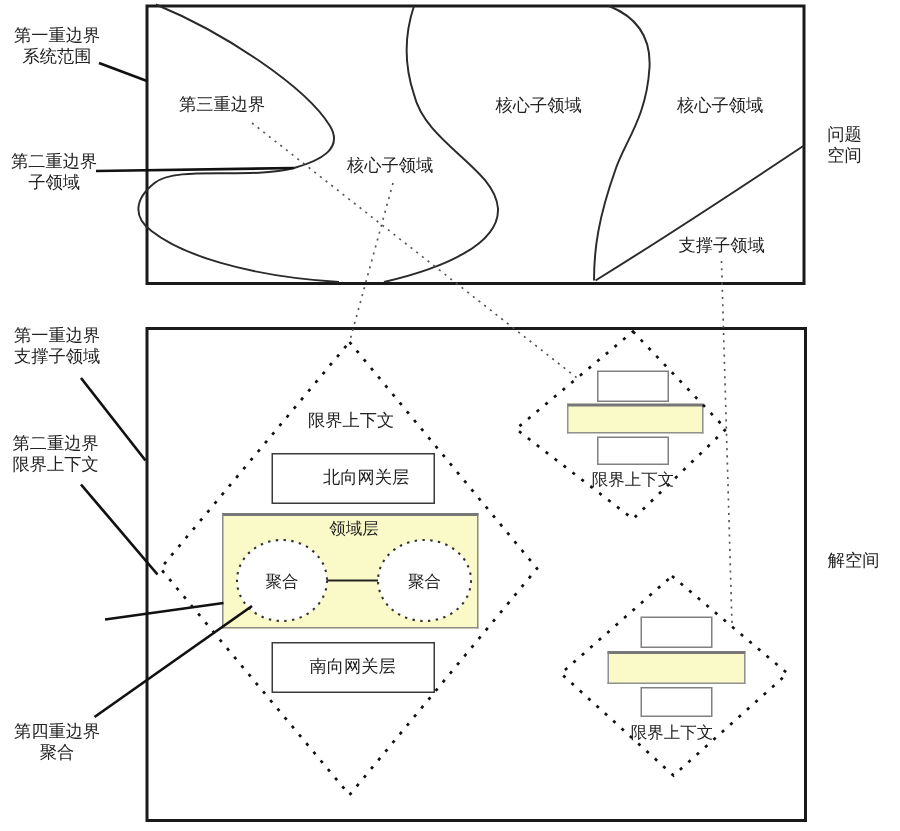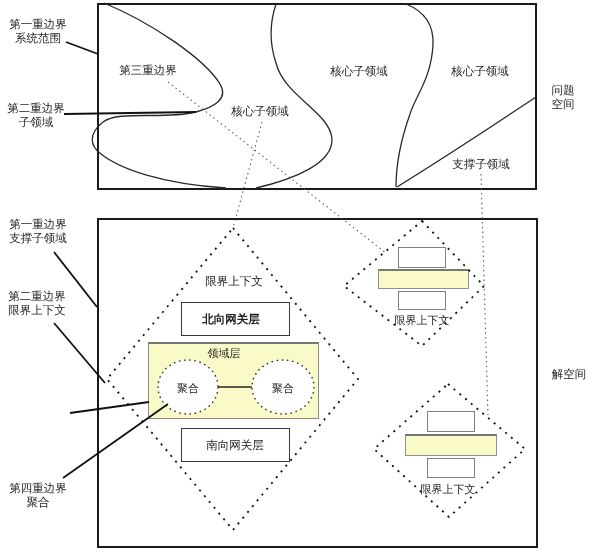--- a/index.html
+++ b/index.html
@@ -92,22 +92,22 @@
   <div class="lbl" style="left:480px;top:71px;">核心子领域</div>
   <div class="lbl" style="left:481px;top:164px;">支撑子领域</div>
   <div class="lbl two-line" style="left:563px;top:98px;font-family:Liberation Mono, monospace;">
     <div>问题</div>
     <div>空间</div>
   </div>
 
   <div class="lbl" style="left:569px;top:358px;margin-top:16px;">解空间</div>
 
   <div class="lbl" style="left:234px;top:281px;">限界上下文</div>
-  <div class="lbl" style="left:231px;top:319px;font-weight:bold;">北向网关层</div>
-  <div class="lbl small" style="left:224px;top:353px;">领域层</div>
+  <div class="lbl" style="left:244px;top:319px;">北向网关层</div>
+  <div class="lbl small" style="left:236px;top:353px;">领域层</div>
   <div class="lbl small" style="left:188px;top:388px;">聚合</div>
   <div class="lbl small" style="left:283px;top:388px;">聚合</div>
   <div class="lbl" style="left:235px;top:445px;">南向网关层</div>
 
   <div class="lbl small" style="left:422px;top:320px;">限界上下文</div>
   <div class="lbl small" style="left:448px;top:489px;">限界上下文</div>
 
 </div>
 
 </body></html>

